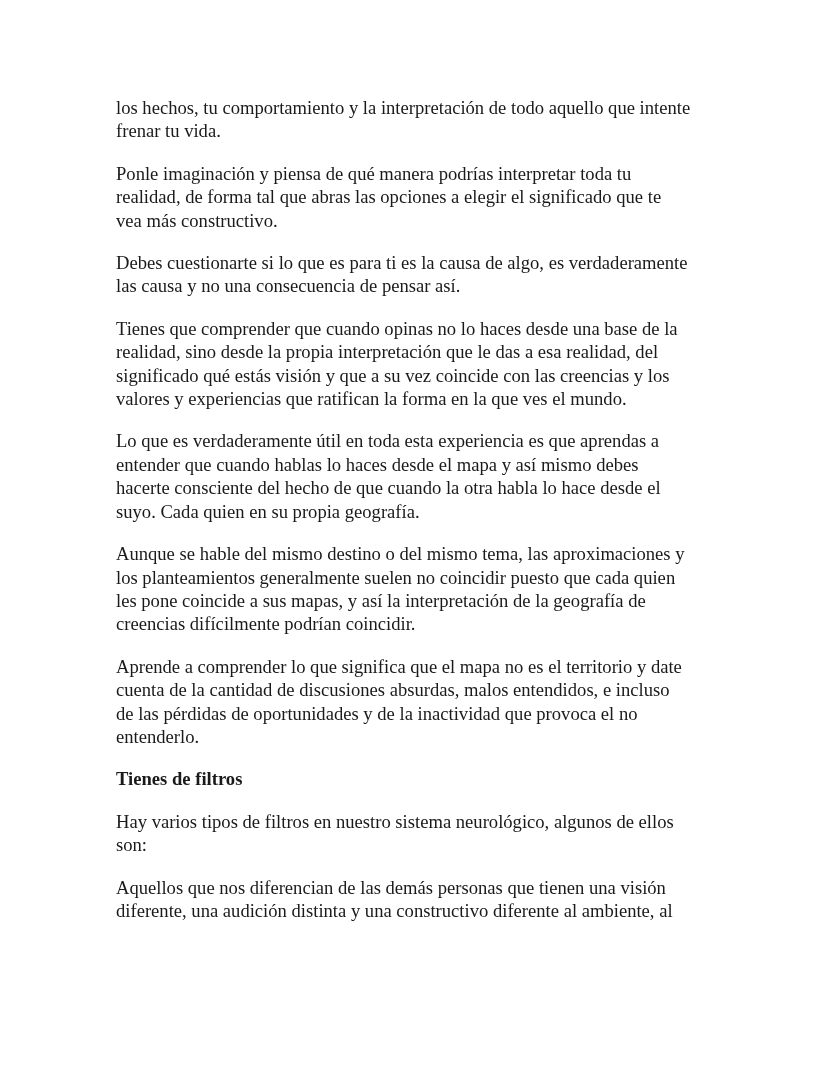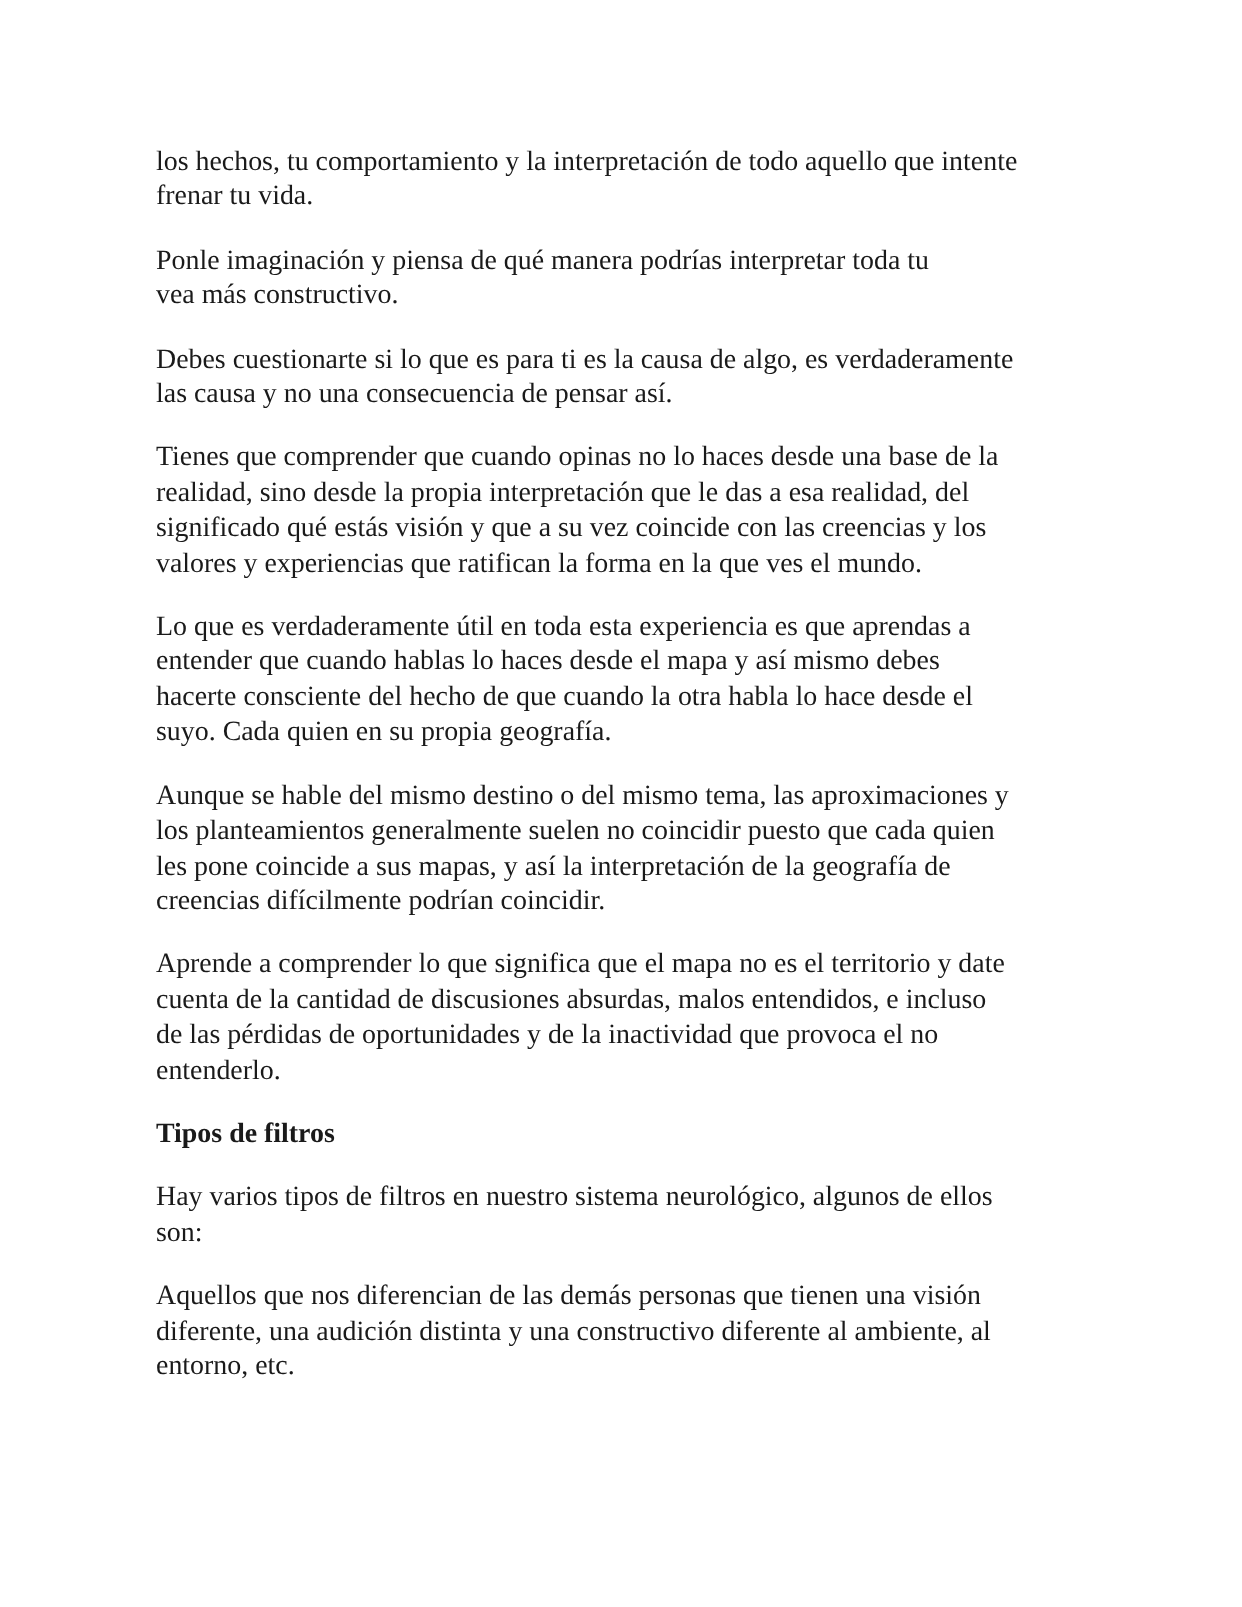--- a/index.html
+++ b/index.html
@@ -8,21 +8,21 @@
       background: #ffffff;
     }
     body {
       width: 828px;
       height: 1071px;
       position: relative;
       overflow: hidden;
     }
     .page {
       position: absolute;
-      left: 104px;
+      left: 116px;
       top: 96px;
       width: 640px;
       font-family: "Liberation Serif", "DejaVu Serif", serif;
       font-size: 18.6px;
       line-height: 23.4px;
       color: #1a1a1a;
     }
     .para {
       margin: 0 0 19px 0;
     }
@@ -40,20 +40,21 @@
 
 <div class="page">
 
   <p class="para">
     <span class="line">los hechos, tu comportamiento y la interpretación de todo aquello que intente</span>
     <span class="line">frenar tu vida.</span>
   </p>
 
   <p class="para">
     <span class="line">Ponle imaginación y piensa de qué manera podrías interpretar toda tu</span>
+    <span class="line">realidad, de forma tal que abras las opciones a elegir el significado que te</span>
     <span class="line">vea más constructivo.</span>
   </p>
 
   <p class="para">
     <span class="line">Debes cuestionarte si lo que es para ti es la causa de algo, es verdaderamente</span>
     <span class="line">las causa y no una consecuencia de pensar así.</span>
   </p>
 
   <p class="para">
     <span class="line">Tienes que comprender que cuando opinas no lo haces desde una base de la</span>
@@ -77,27 +78,26 @@
   </p>
 
   <p class="para">
     <span class="line">Aprende a comprender lo que significa que el mapa no es el territorio y date</span>
     <span class="line">cuenta de la cantidad de discusiones absurdas, malos entendidos, e incluso</span>
     <span class="line">de las pérdidas de oportunidades y de la inactividad que provoca el no</span>
     <span class="line">entenderlo.</span>
   </p>
 
   <h2 class="para heading" style="font-size:18.6px;">
-    <span class="line">Tipos de filtros</span>
+    <span class="line">Tienes de filtros</span>
   </h2>
 
   <p class="para">
     <span class="line">Hay varios tipos de filtros en nuestro sistema neurológico, algunos de ellos</span>
     <span class="line">son:</span>
   </p>
 
   <p class="para">
     <span class="line">Aquellos que nos diferencian de las demás personas que tienen una visión</span>
     <span class="line">diferente, una audición distinta y una constructivo diferente al ambiente, al</span>
-    <span class="line">entorno, etc.</span>
   </p>
 
 </div>
 
 </body></html>

